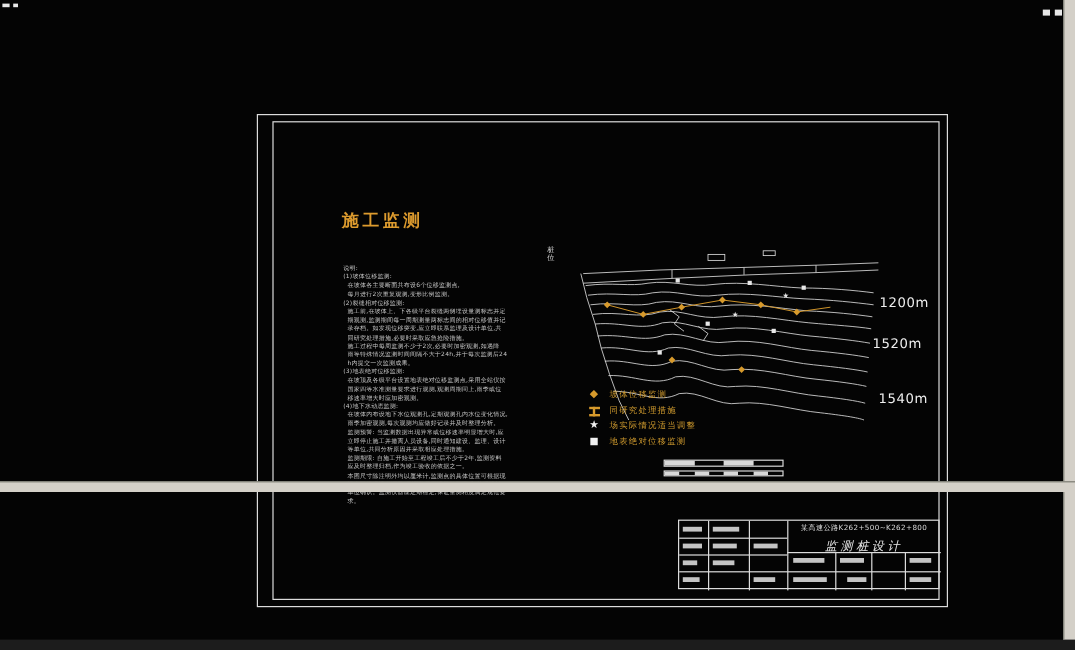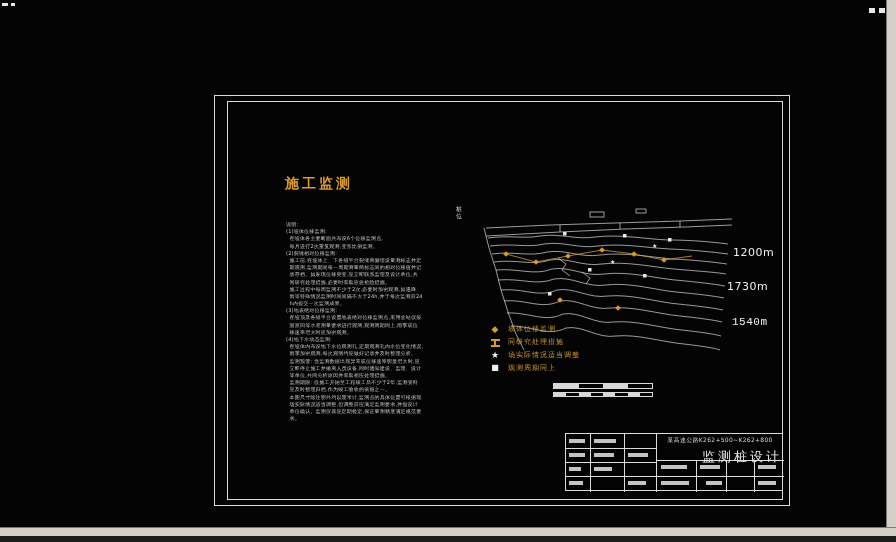--- a/index.html
+++ b/index.html
@@ -3,21 +3,21 @@
 <meta charset="utf-8">
 <style>
   * { margin:0; padding:0; box-sizing:border-box; }
   html,body { width:896px; height:542px; }
   body {
     background:#1c1c1c;
     font-family:"DejaVu Sans", sans-serif;
     position:relative;
     overflow:hidden;
   }
-  .screen { position:absolute; left:0; top:0; width:896px; height:536px; }
+  .screen { position:absolute; left:0; top:0; width:896px; height:410px; }
 
   
   .canvas {
     position:absolute; left:0; top:0; width:886px; height:533px;
     background:#040404;
   }
 
   
   .scroll-v {
     position:absolute; right:0; top:0; width:10px; height:533px;
@@ -59,21 +59,21 @@
   .contour-svg { position:absolute; left:440px; top:198px; width:320px; height:170px; }
 
   .axis-label {
     position:absolute; left:456px; top:206px; width:8px;
     color:#d8d8d8; font-size:6px; line-height:6.5px; word-break:break-all;
   }
 
   .elev { position:absolute; color:#efefef; font-size:11px; letter-spacing:0.5px; }
   .elev.e1 { left:733px; top:246px; }
   .elev.e2 { left:727px; top:280px; }
-  .elev.e3 { left:732px; top:316px;font-family:Liberation Mono, monospace; }
+  .elev.e3 { left:732px; top:326px; }
 
   
   .legend { position:absolute; left:487px; top:322px; }
   .legend-row { display:flex; align-items:center; height:13px; }
   .sym { width:16px; text-align:center; margin-right:5px; line-height:10px; }
   .sym-diamond { color:#d79a2c; font-size:9px; }
   .sym-star    { color:#f0f0f0; font-size:9px; }
   .sym-square  { color:#f0f0f0; font-size:8px; }
   .sym-ibeam {
     display:inline-block; width:9px; height:8px; position:relative;
@@ -101,21 +101,21 @@
   }
   .tb-line { position:absolute; background:#dcdcdc; }
   .tb-bar  { position:absolute; background:#c4c4c4; height:4px; }
   .tb-project {
     position:absolute; left:92px; top:2px; width:124px;
     text-align:center; font-size:6px; color:#d8d8d8; letter-spacing:0.3px;
     white-space:nowrap; overflow:hidden;
   }
   .tb-sheet {
     position:absolute; left:92px; top:14px; width:124px;
-    text-align:right; font-size:13px; color:#e8e8e8; letter-spacing:3px;
+    text-align:center; font-size:10px; color:#e8e8e8; letter-spacing:3px;font-style:italic;
   }
 </style>
 </head>
 <body>
 
 <div class="screen">
 
   <div class="canvas">
 
     <div class="corner-mark" style="left:2px;top:3px;width:6px;height:3px;"></div>
@@ -184,39 +184,39 @@
         <rect x="108" y="94" width="3.5" height="3.5"></rect>
       </g>
 
       <g fill="#e8e8e8" font-size="6">
         <text x="170" y="66">★</text>
         <text x="212" y="50">★</text>
       </g>
     </svg>
 
     <span class="elev e1">1200m</span>
-    <span class="elev e2">1730m</span>
+    <span class="elev e2">1520m</span>
     <span class="elev e3">1540m</span>
 
     <div class="legend">
       <div class="legend-row">
         <span class="sym sym-diamond">◆</span>
         <span class="legend-label">坡体位移监测</span>
       </div>
       <div class="legend-row">
         <span class="sym"><span class="sym-ibeam"><span class="stem"></span></span></span>
         <span class="legend-label">同研究处理措施</span>
       </div>
       <div class="legend-row">
         <span class="sym sym-star">★</span>
         <span class="legend-label">场实际情况适当调整</span>
       </div>
       <div class="legend-row">
         <span class="sym sym-square">■</span>
-        <span class="legend-label">观测周期同上</span>
+        <span class="legend-label">地表绝对位移监测</span>
       </div>
     </div>
 
     <div class="scalebar">
       <div class="sb-row sb-row1">
         <div class="sb-seg fill"></div>
           <div class="sb-seg"></div>
           <div class="sb-seg fill"></div>
           <div class="sb-seg"></div>
       </div>

